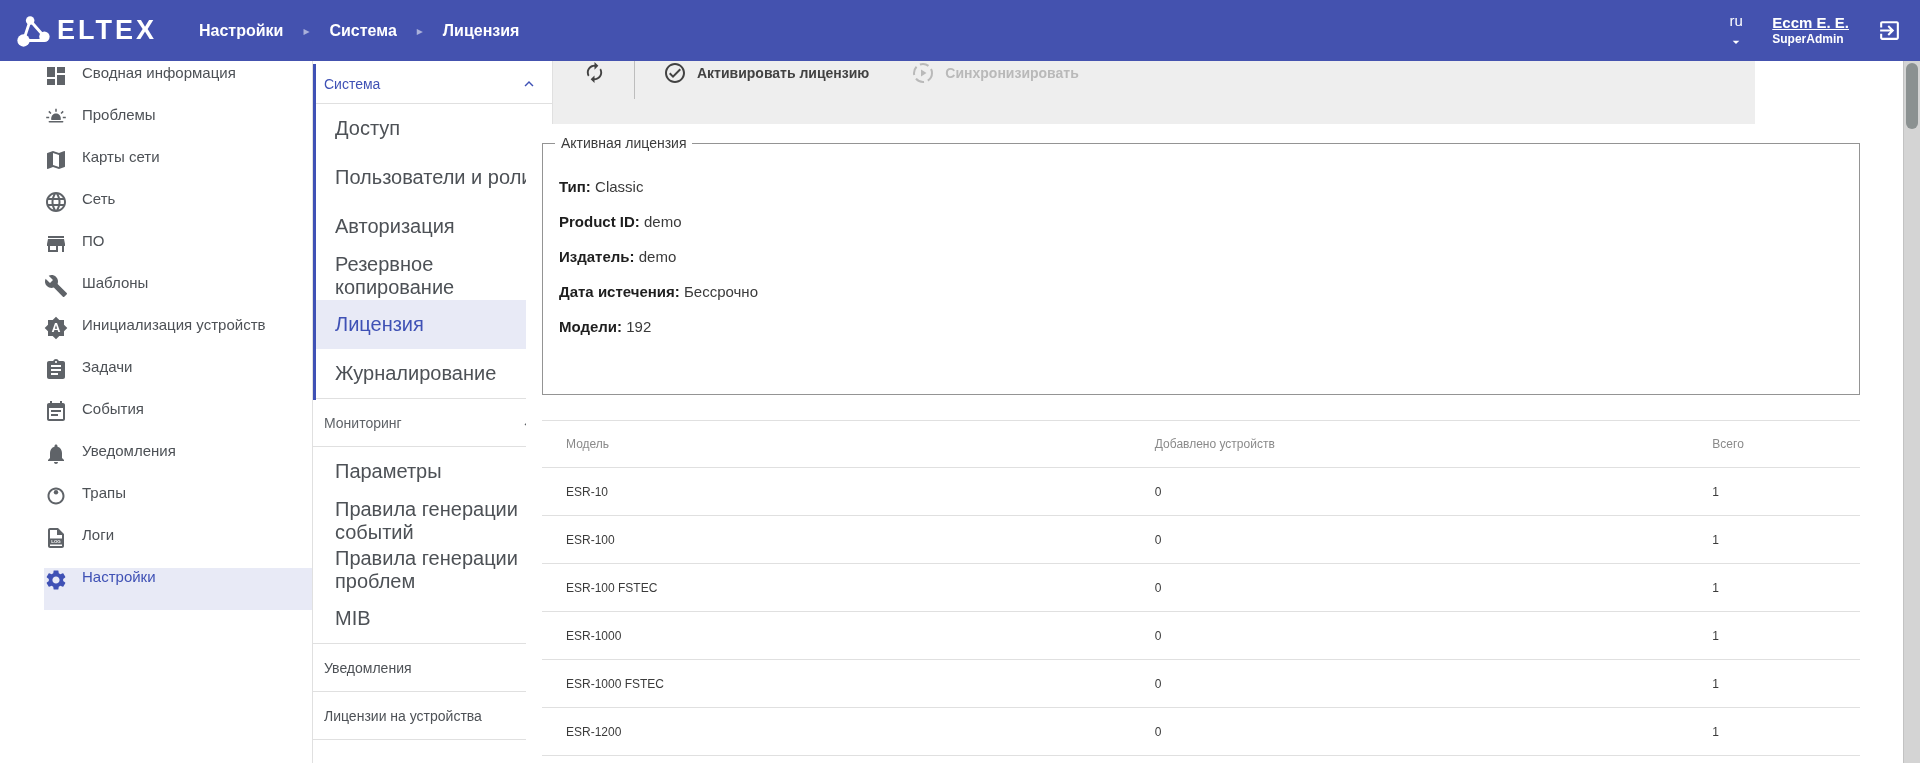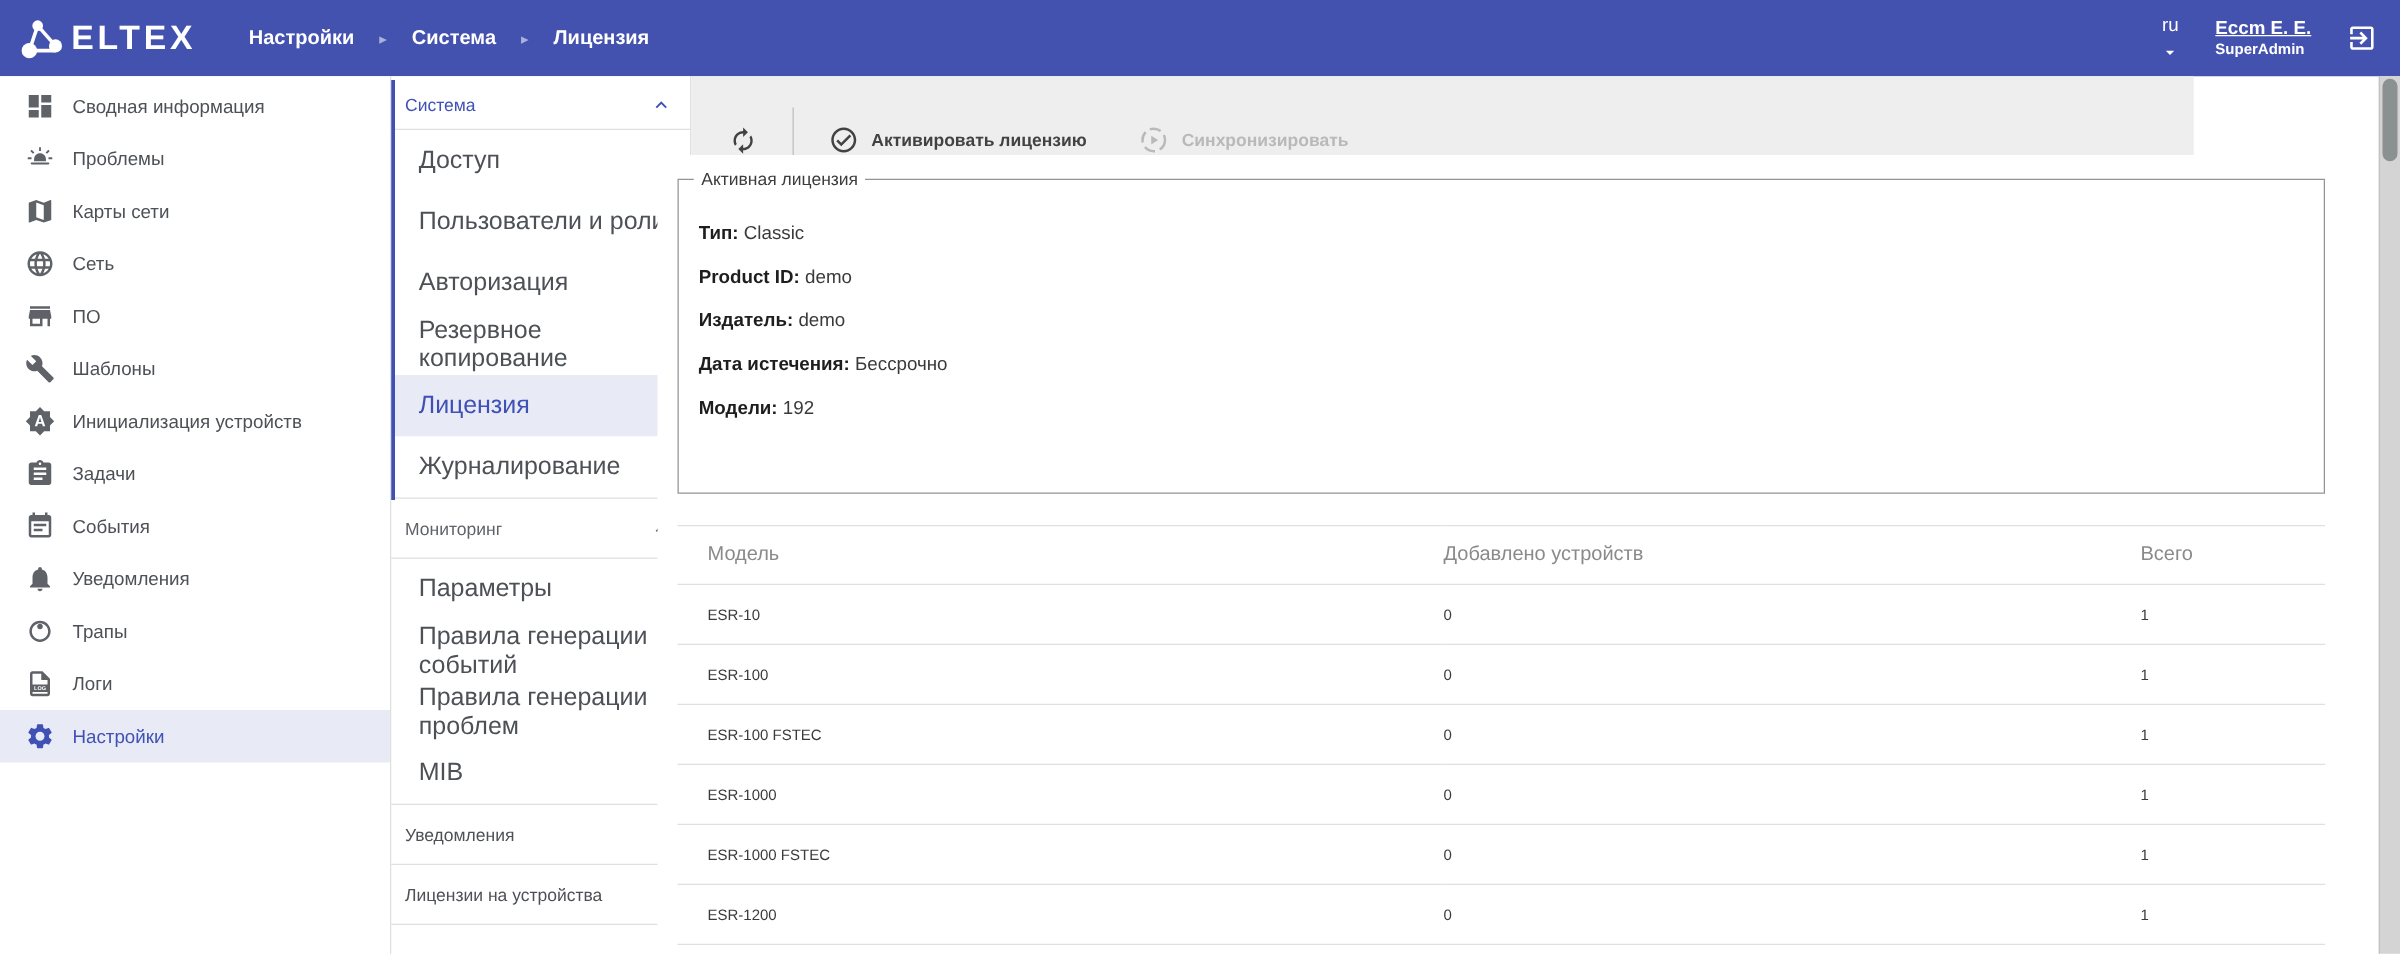--- a/index.html
+++ b/index.html
@@ -16,55 +16,55 @@
 .topbar-right { margin-left:auto; display:flex; align-items:center; gap:28px; margin-right:18px; }
 .lang { display:flex; align-items:center; gap:5px; font-size:15px; cursor:pointer;flex-direction:column; }
 .user { line-height:1.3; cursor:pointer; }
 .user-name { font-size:15px; font-weight:600; text-decoration:underline; }
 .user-role { font-size:12px; font-weight:600; }
 .logout-btn { cursor:pointer; display:flex; }
 .logout-btn svg { width:25px; height:25px; fill:#fff; }
 
 
 .nav { position:absolute; top:61px; left:0; width:312px; height:702px; background:#fff; padding-top:3px; }
-.nav-item { height:42px; display:flex; align-items:center; padding-left:20px; gap:14px; font-size:15px; color:#4d5156; cursor:pointer; white-space:nowrap; }
+.nav-item { height:42px; display:flex; align-items:flex-start; gap:14px; font-size:15px; color:#4d5156; cursor:pointer; white-space:nowrap;margin-left:44px; }
 .nav-item svg { width:24px; height:24px; fill:#5f6368; flex:none; }
 .nav-item.active { background:#e8eaf6; color:#3f51b5; }
 .nav-item.active svg { fill:#3f51b5; }
 
 
 .submenu { position:absolute; top:61px; left:312px; width:241px; height:702px; background:#fff; border-left:1px solid #e0e0e0; border-right:1px solid #e0e0e0; padding-top:3px; }
 .sys-indicator { position:absolute; left:0; top:3px; width:3px; height:336px; background:#3f51b5; }
 .sm-header { height:40px; display:flex; align-items:center; justify-content:space-between; padding:0 14px 0 11px; font-size:14px; color:#5f6368; border-bottom:1px solid #e0e0e0; cursor:pointer; }
 .sm-header.active-section { color:#3f51b5; }
 .sm-header svg { width:18px; height:18px; fill:currentColor; }
 .sm-header.mon { height:48px; }
 .sm-item { height:49px; display:flex; align-items:center; padding-left:22px; font-size:20px; color:#4d5156; cursor:pointer; }
 .sm-item.active { background:#e8eaf6; color:#3f51b5; }
 .sm-group { border-bottom:1px solid #e0e0e0; }
 .sm-flat { height:48px; display:flex; align-items:center; padding-left:11px; font-size:14px; color:#4d5156; border-bottom:1px solid #e0e0e0; cursor:pointer; }
 
 
-.toolbar { position:absolute; left:553px; top:61px; width:1202px; height:63px; background:#eeeeee; display:flex; align-items:flex-end; padding-left:30px; gap:28px; }
+.toolbar { position:absolute; left:553px; top:61px; width:1202px; height:63px; background:#eeeeee; display:flex; align-items:flex-start; padding-left:30px; gap:28px; }
 .icon-btn { cursor:pointer; display:flex; }
 .icon-btn svg { width:23px; height:23px; fill:#424242; }
 .tool-sep { width:1px; height:38px; background:#bdbdbd; }
 .tool-btn { display:flex; align-items:center; gap:10px; font-size:14px; font-weight:700; color:#424242; cursor:pointer; }
 .tool-btn svg { width:24px; height:24px; }
 .tool-btn.disabled { color:#b9b9b9; cursor:default; margin-left:14px; }
 
 
 .panel { position:absolute; left:526px; top:124px; width:1350px; height:639px; background:#fff; }
 .fbox { position:relative; margin:19px 16px 0; border:1px solid #949494; height:252px; padding:34px 16px 0 16px; }
 .fbox-legend { position:absolute; top:-9px; left:12px; background:#fff; padding:0 6px; font-size:14px; color:#3c3c3c; }
 .field-line { font-size:15px; color:#3a3a3a; margin-bottom:17px; line-height:18px; }
 .field-label { font-weight:700; color:#1e1e1e; }
 
 .models-table { margin:25px 16px 0; border-collapse:collapse; width:1318px; table-layout:fixed; border-top:1px solid #e0e0e0; }
-.models-table th { height:47px; font-size:16px; font-weight:400; color:#8a8a8a; text-align:left; border-bottom:1px solid #e0e0e0; }
+.models-table th { height:47px; font-size:12px; font-weight:400; color:#8a8a8a; text-align:left; border-bottom:1px solid #e0e0e0; }
 .models-table td { height:48px; font-size:12px; color:#3b3b3b; border-bottom:1px solid #e0e0e0; }
 .models-table th:first-child, .models-table td:first-child { padding-left:24px; }
 
 
 .scrollbar { position:absolute; right:0; top:61px; width:17px; height:702px; background:#d4d4d4; border-left:1px solid #c2c2c2; }
 .scroll-thumb { position:absolute; left:2px; top:2px; width:12px; height:66px; border-radius:6px; background:#8b9191; cursor:pointer; }
 </style>
 </head>
 <body>
 

